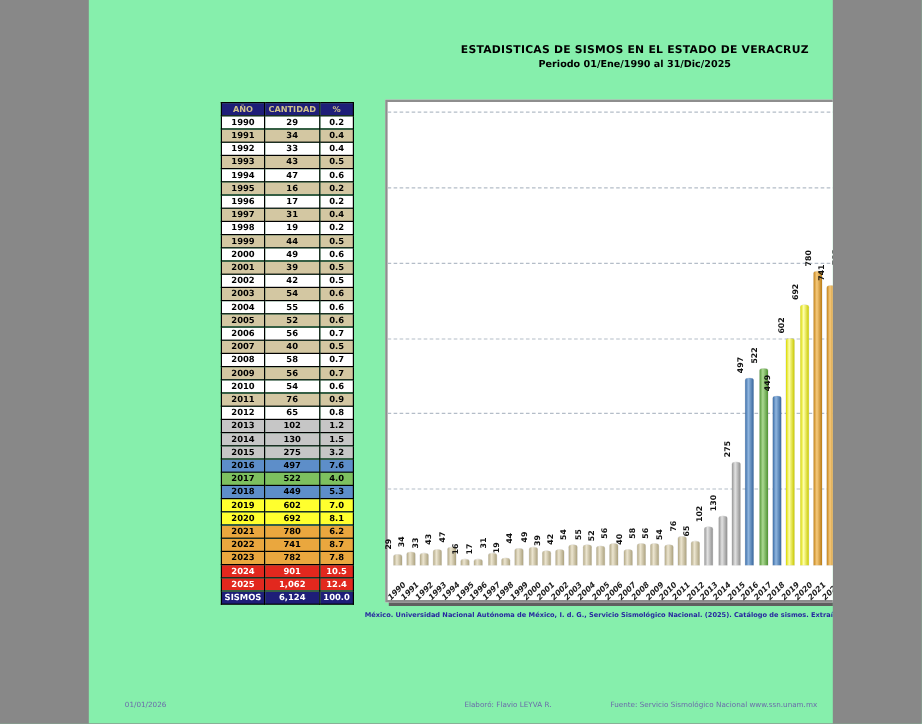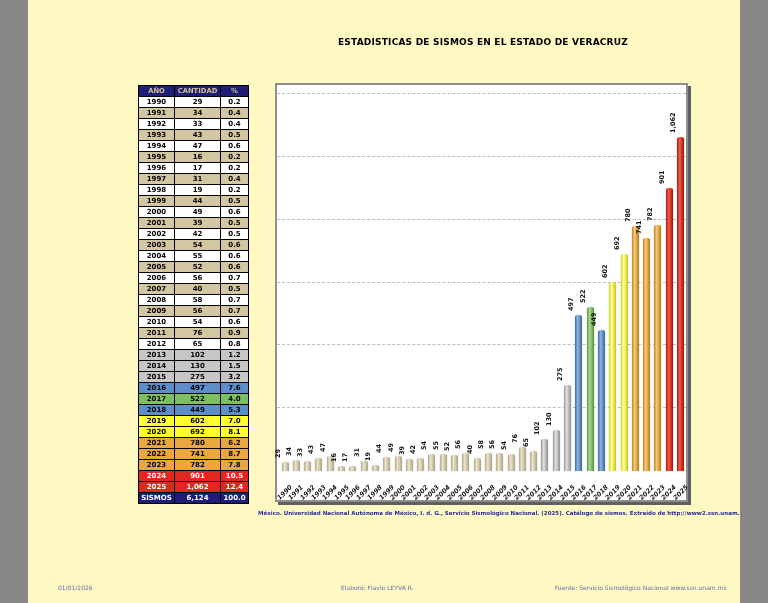--- a/index.html
+++ b/index.html
@@ -1,17 +1,17 @@
 <!DOCTYPE html>
 <html><head>
 <meta charset="utf-8">
 <style>
   html,body{margin:0;padding:0;background:#888;}
   .page{
-    position:relative;width:712px;height:603px;margin:0 auto;background:#fef9c3;
+    position:relative;width:620px;height:603px;margin:0 auto;background:#86efac;
     font-family:"DejaVu Sans","Liberation Sans",sans-serif;overflow:hidden;
   }
   
   .title-block{position:absolute;left:250px;top:37px;width:410px;text-align:center;color:#000;}
   .title-block .t1{font-size:9px;font-weight:bold;letter-spacing:.2px;}
   .title-block .t2{font-size:8px;font-weight:bold;margin-top:2px;}
   
   table.stats{
     position:absolute;left:110px;top:85px;border-collapse:collapse;
     font-size:7px;font-weight:bold;color:#000;table-layout:fixed;padding-left:13px;
@@ -66,20 +66,21 @@
   .footer-author{left:313px;}
   .footer-source{right:13px;}
 </style>
 </head>
 <body>
 
 <div class="page">
 
   <div class="title-block">
     <div class="t1">ESTADISTICAS DE SISMOS EN EL ESTADO DE VERACRUZ</div>
+    <div class="t2">Periodo 01/Ene/1990 al 31/Dic/2025</div>
   </div>
 
   <table class="stats">
     <colgroup>
         <col class="c-year">
         <col class="c-qty">
         <col class="c-pct">
       </colgroup>
     <thead>
       <tr>

